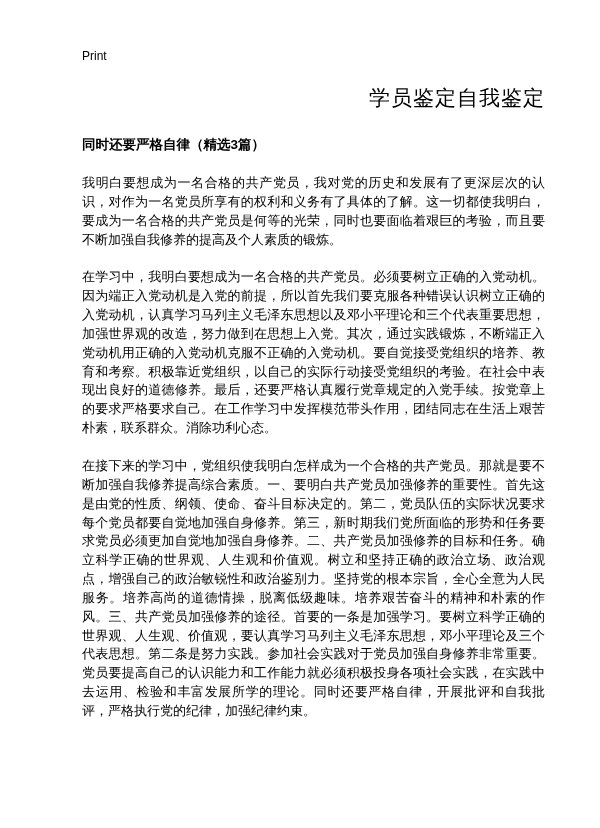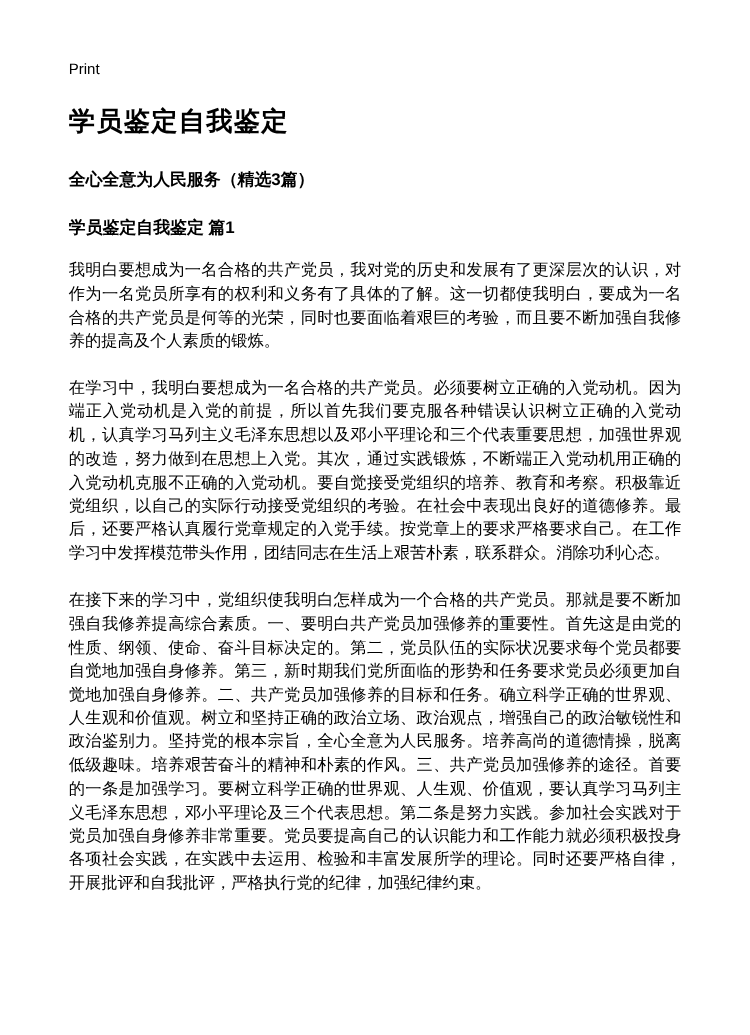--- a/index.html
+++ b/index.html
@@ -6,37 +6,37 @@
       margin: 0;
       padding: 0;
       background: #ffffff;
     }
     .page {
       position: relative;
       width: 600px;
       height: 828px;
       background: #ffffff;
       box-sizing: border-box;
-      padding: 46px 55px 0 55px;
+      padding: 46px 55px 0 82px;
       overflow: hidden;
       font-family: "Liberation Sans", "DejaVu Sans", sans-serif;
       color: #000000;
     }
     .print-link {
       font-size: 12px;
       line-height: 1;
       margin: 0 0 14px 0;
       color: #000000;
       cursor: pointer;
       display: inline-block;
     }
     .doc-title {
-      text-align: left;
+      text-align: right;
       font-size: 21px;
-      font-weight: bold;
+      font-weight: normal;
       margin: 8px 0 24px 0;
       letter-spacing: 1px;
     }
     .doc-subtitle {
       font-size: 13.5px;
       font-weight: bold;
       margin: 0 0 20px 0;
     }
     .section-heading {
       font-size: 13.5px;
@@ -53,23 +53,22 @@
   </style>
 </head>
 <body>
 
 <div class="page">
 
   <div class="print-link">Print</div>
 
   <h1 class="doc-title">学员鉴定自我鉴定</h1>
 
-  <div class="doc-subtitle">全心全意为人民服务（精选3篇）</div>
+  <div class="doc-subtitle">同时还要严格自律（精选3篇）</div>
 
-  <div class="section-heading">学员鉴定自我鉴定 篇1</div>
 
   <p class="body-paragraph">我明白要想成为一名合格的共产党员，我对党的历史和发展有了更深层次的认识，对作为一名党员所享有的权利和义务有了具体的了解。这一切都使我明白，要成为一名合格的共产党员是何等的光荣，同时也要面临着艰巨的考验，而且要不断加强自我修养的提高及个人素质的锻炼。</p>
 
   <p class="body-paragraph">在学习中，我明白要想成为一名合格的共产党员。必须要树立正确的入党动机。因为端正入党动机是入党的前提，所以首先我们要克服各种错误认识树立正确的入党动机，认真学习马列主义毛泽东思想以及邓小平理论和三个代表重要思想，加强世界观的改造，努力做到在思想上入党。其次，通过实践锻炼，不断端正入党动机用正确的入党动机克服不正确的入党动机。要自觉接受党组织的培养、教育和考察。积极靠近党组织，以自己的实际行动接受党组织的考验。在社会中表现出良好的道德修养。最后，还要严格认真履行党章规定的入党手续。按党章上的要求严格要求自己。在工作学习中发挥模范带头作用，团结同志在生活上艰苦朴素，联系群众。消除功利心态。</p>
 
   <p class="body-paragraph">在接下来的学习中，党组织使我明白怎样成为一个合格的共产党员。那就是要不断加强自我修养提高综合素质。一、要明白共产党员加强修养的重要性。首先这是由党的性质、纲领、使命、奋斗目标决定的。第二，党员队伍的实际状况要求每个党员都要自觉地加强自身修养。第三，新时期我们党所面临的形势和任务要求党员必须更加自觉地加强自身修养。二、共产党员加强修养的目标和任务。确立科学正确的世界观、人生观和价值观。树立和坚持正确的政治立场、政治观点，增强自己的政治敏锐性和政治鉴别力。坚持党的根本宗旨，全心全意为人民服务。培养高尚的道德情操，脱离低级趣味。培养艰苦奋斗的精神和朴素的作风。三、共产党员加强修养的途径。首要的一条是加强学习。要树立科学正确的世界观、人生观、价值观，要认真学习马列主义毛泽东思想，邓小平理论及三个代表思想。第二条是努力实践。参加社会实践对于党员加强自身修养非常重要。党员要提高自己的认识能力和工作能力就必须积极投身各项社会实践，在实践中去运用、检验和丰富发展所学的理论。同时还要严格自律，开展批评和自我批评，严格执行党的纪律，加强纪律约束。</p>
 
 
 </div>
 

